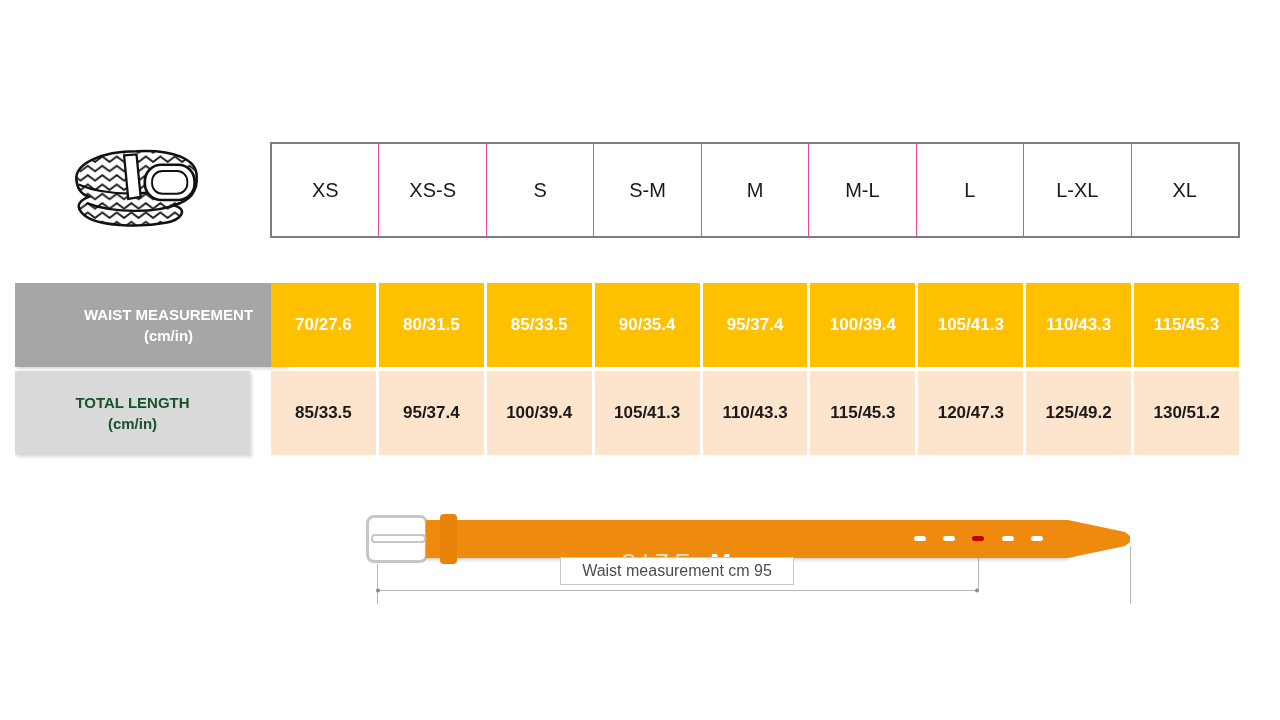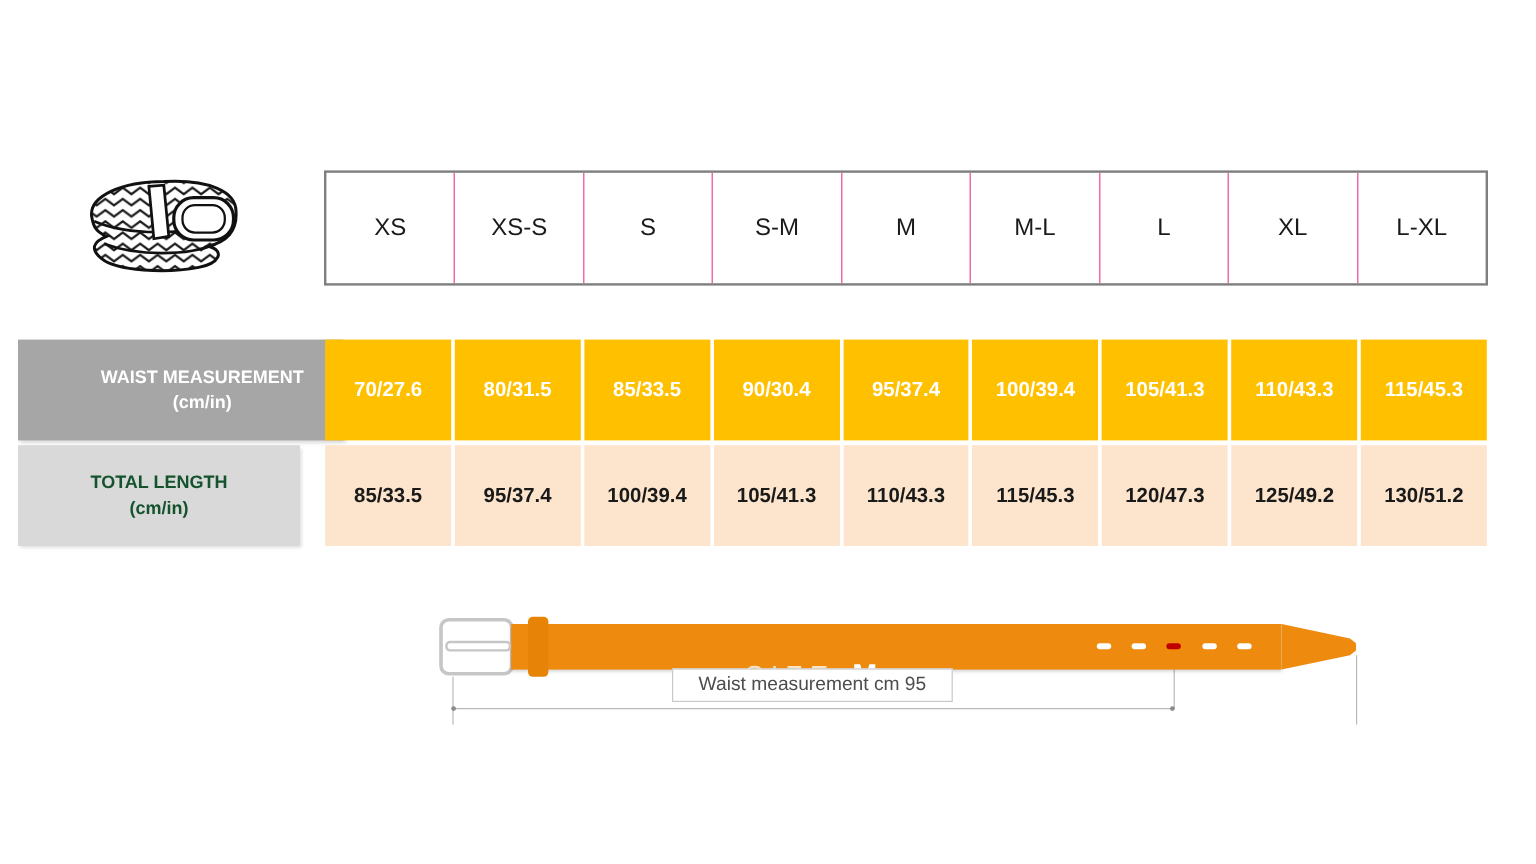--- a/index.html
+++ b/index.html
@@ -103,33 +103,33 @@
   </div>
 
   <div class="size-header">
     <div class="size-cell">XS</div>
     <div class="size-cell">XS-S</div>
     <div class="size-cell">S</div>
     <div class="size-cell">S-M</div>
     <div class="size-cell">M</div>
     <div class="size-cell">M-L</div>
     <div class="size-cell">L</div>
+    <div class="size-cell">L-XL</div>
     <div class="size-cell">XL</div>
-    <div class="size-cell">L-XL</div>
   </div>
 
   <div class="row-label waist-label">
     <span>WAIST MEASUREMENT</span>
     <span>(cm/in)</span>
   </div>
   <div class="strip waist-strip">
     <div class="val-cell">70/27.6</div>
     <div class="val-cell">80/31.5</div>
     <div class="val-cell">85/33.5</div>
-    <div class="val-cell">90/30.4</div>
+    <div class="val-cell">90/35.4</div>
     <div class="val-cell">95/37.4</div>
     <div class="val-cell">100/39.4</div>
     <div class="val-cell">105/41.3</div>
     <div class="val-cell">110/43.3</div>
     <div class="val-cell">115/45.3</div>
   </div>
 
   <div class="row-label length-label">
     <span>TOTAL LENGTH</span>
     <span>(cm/in)</span>

